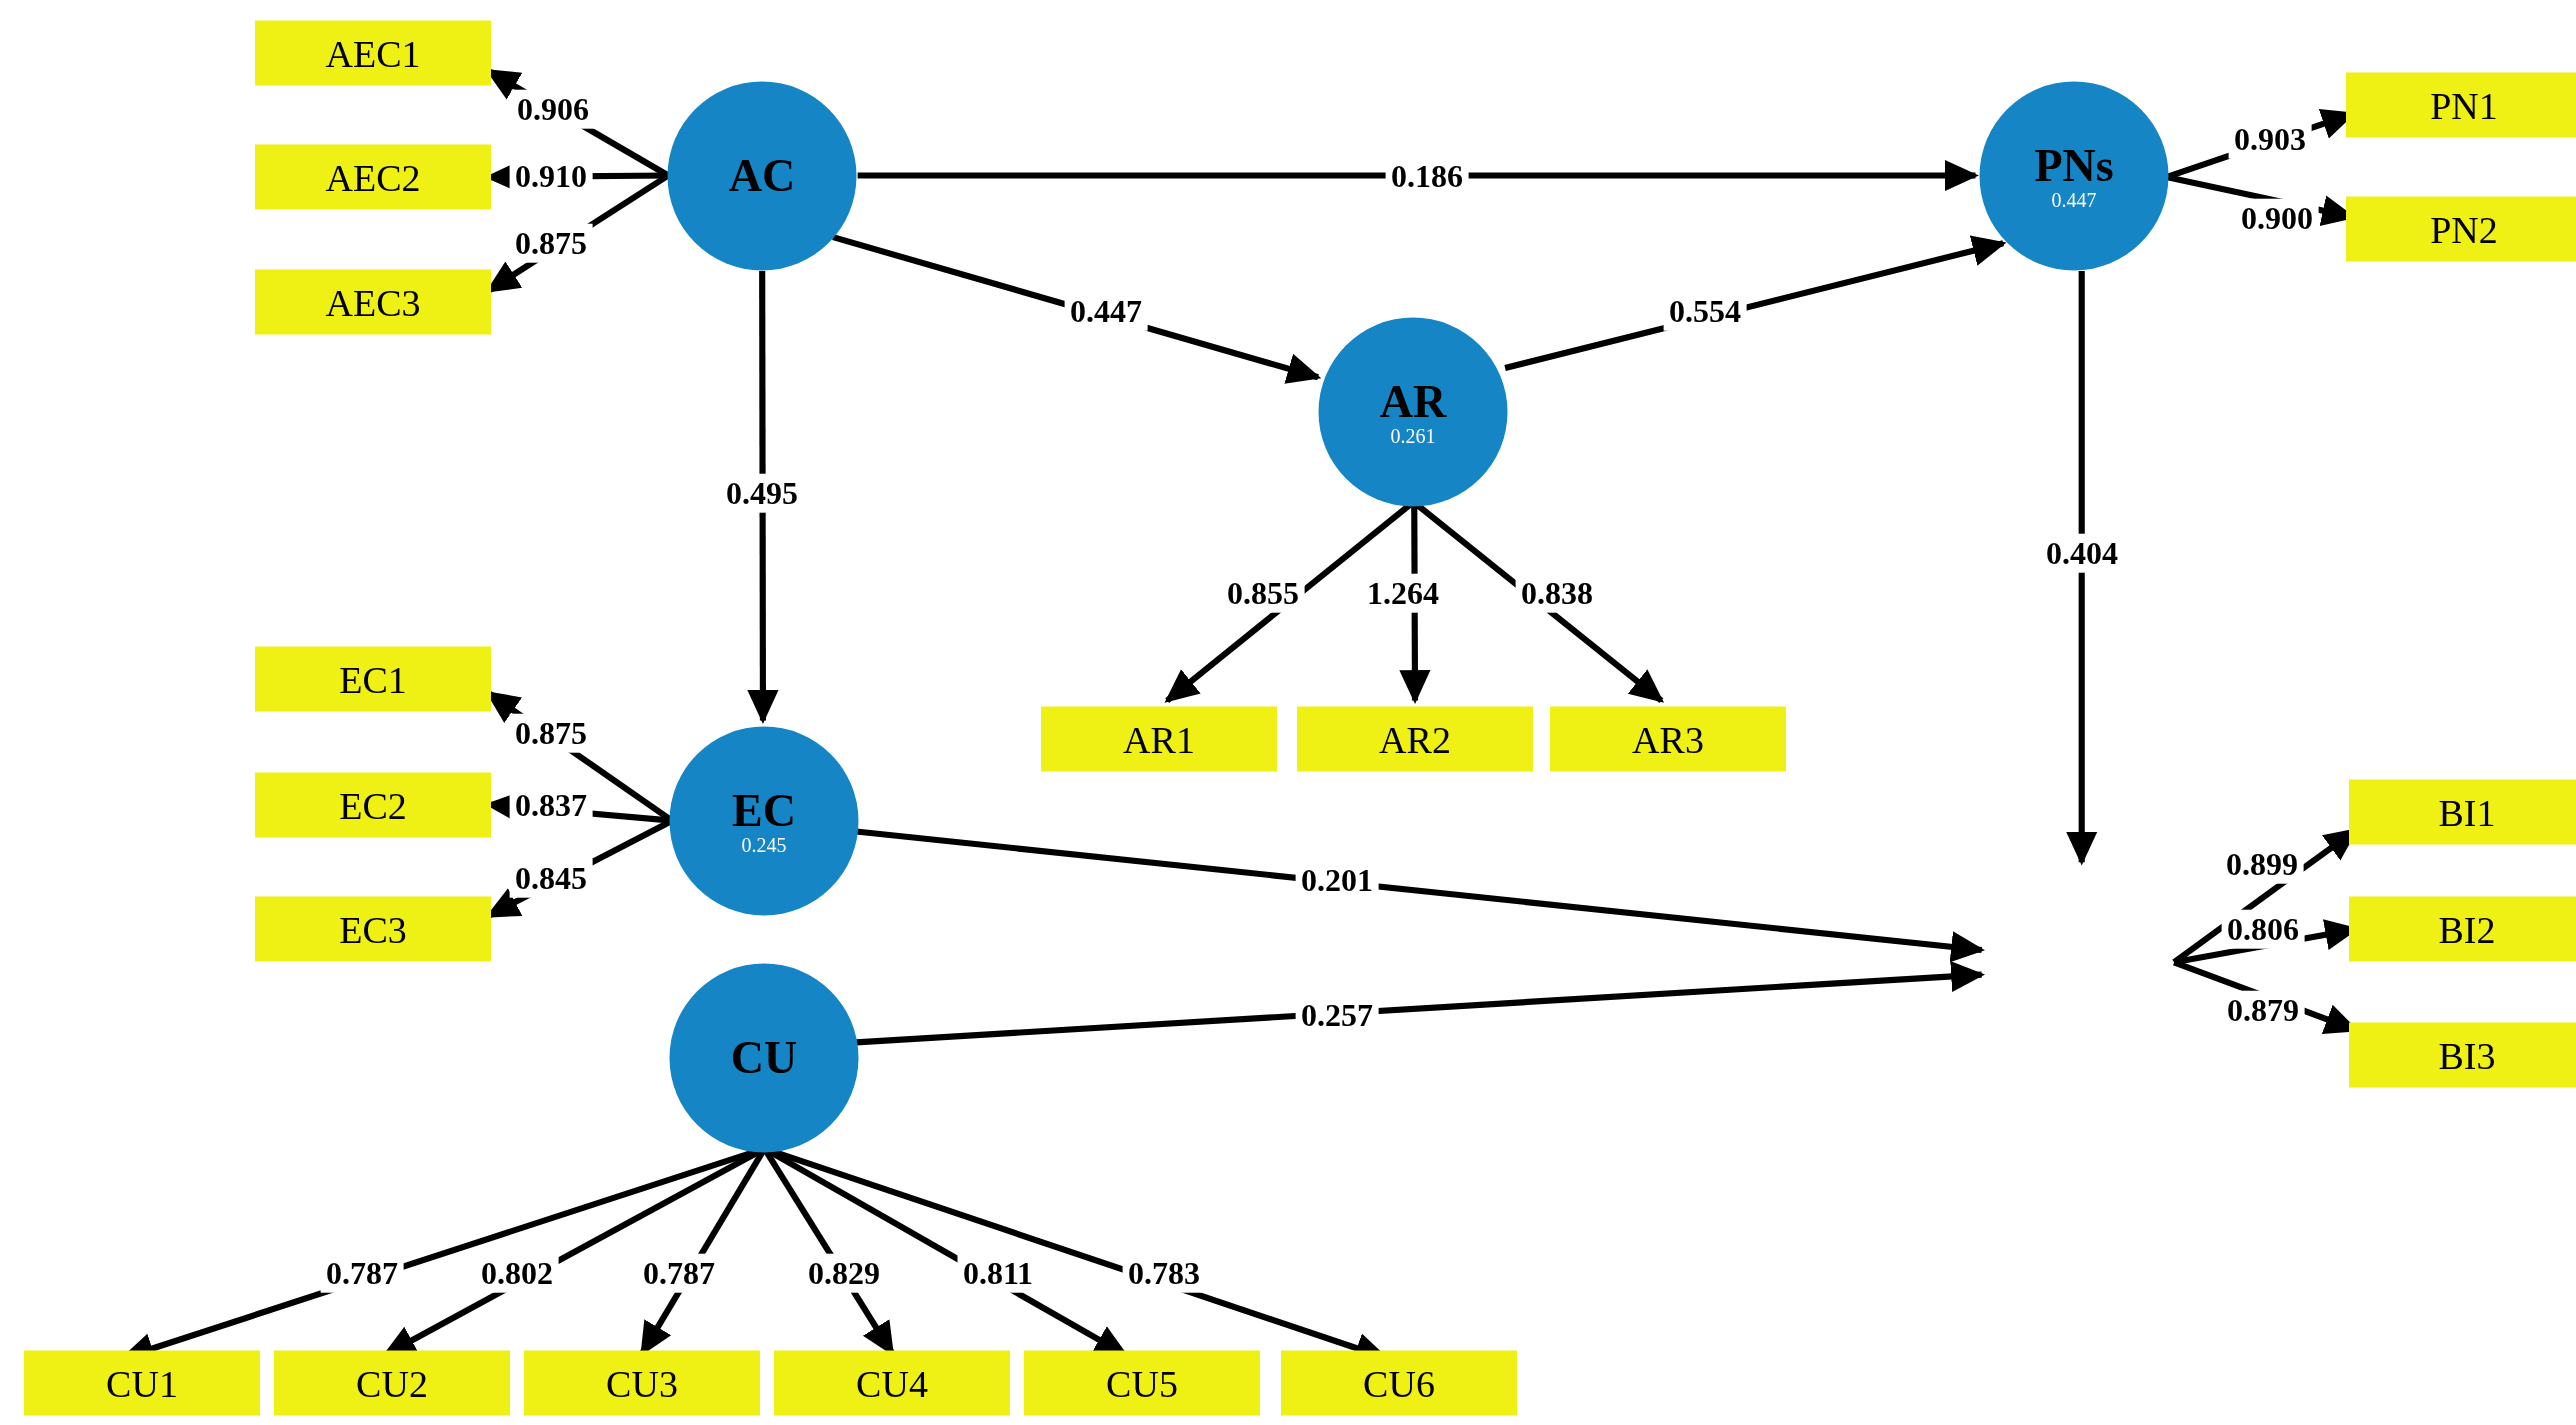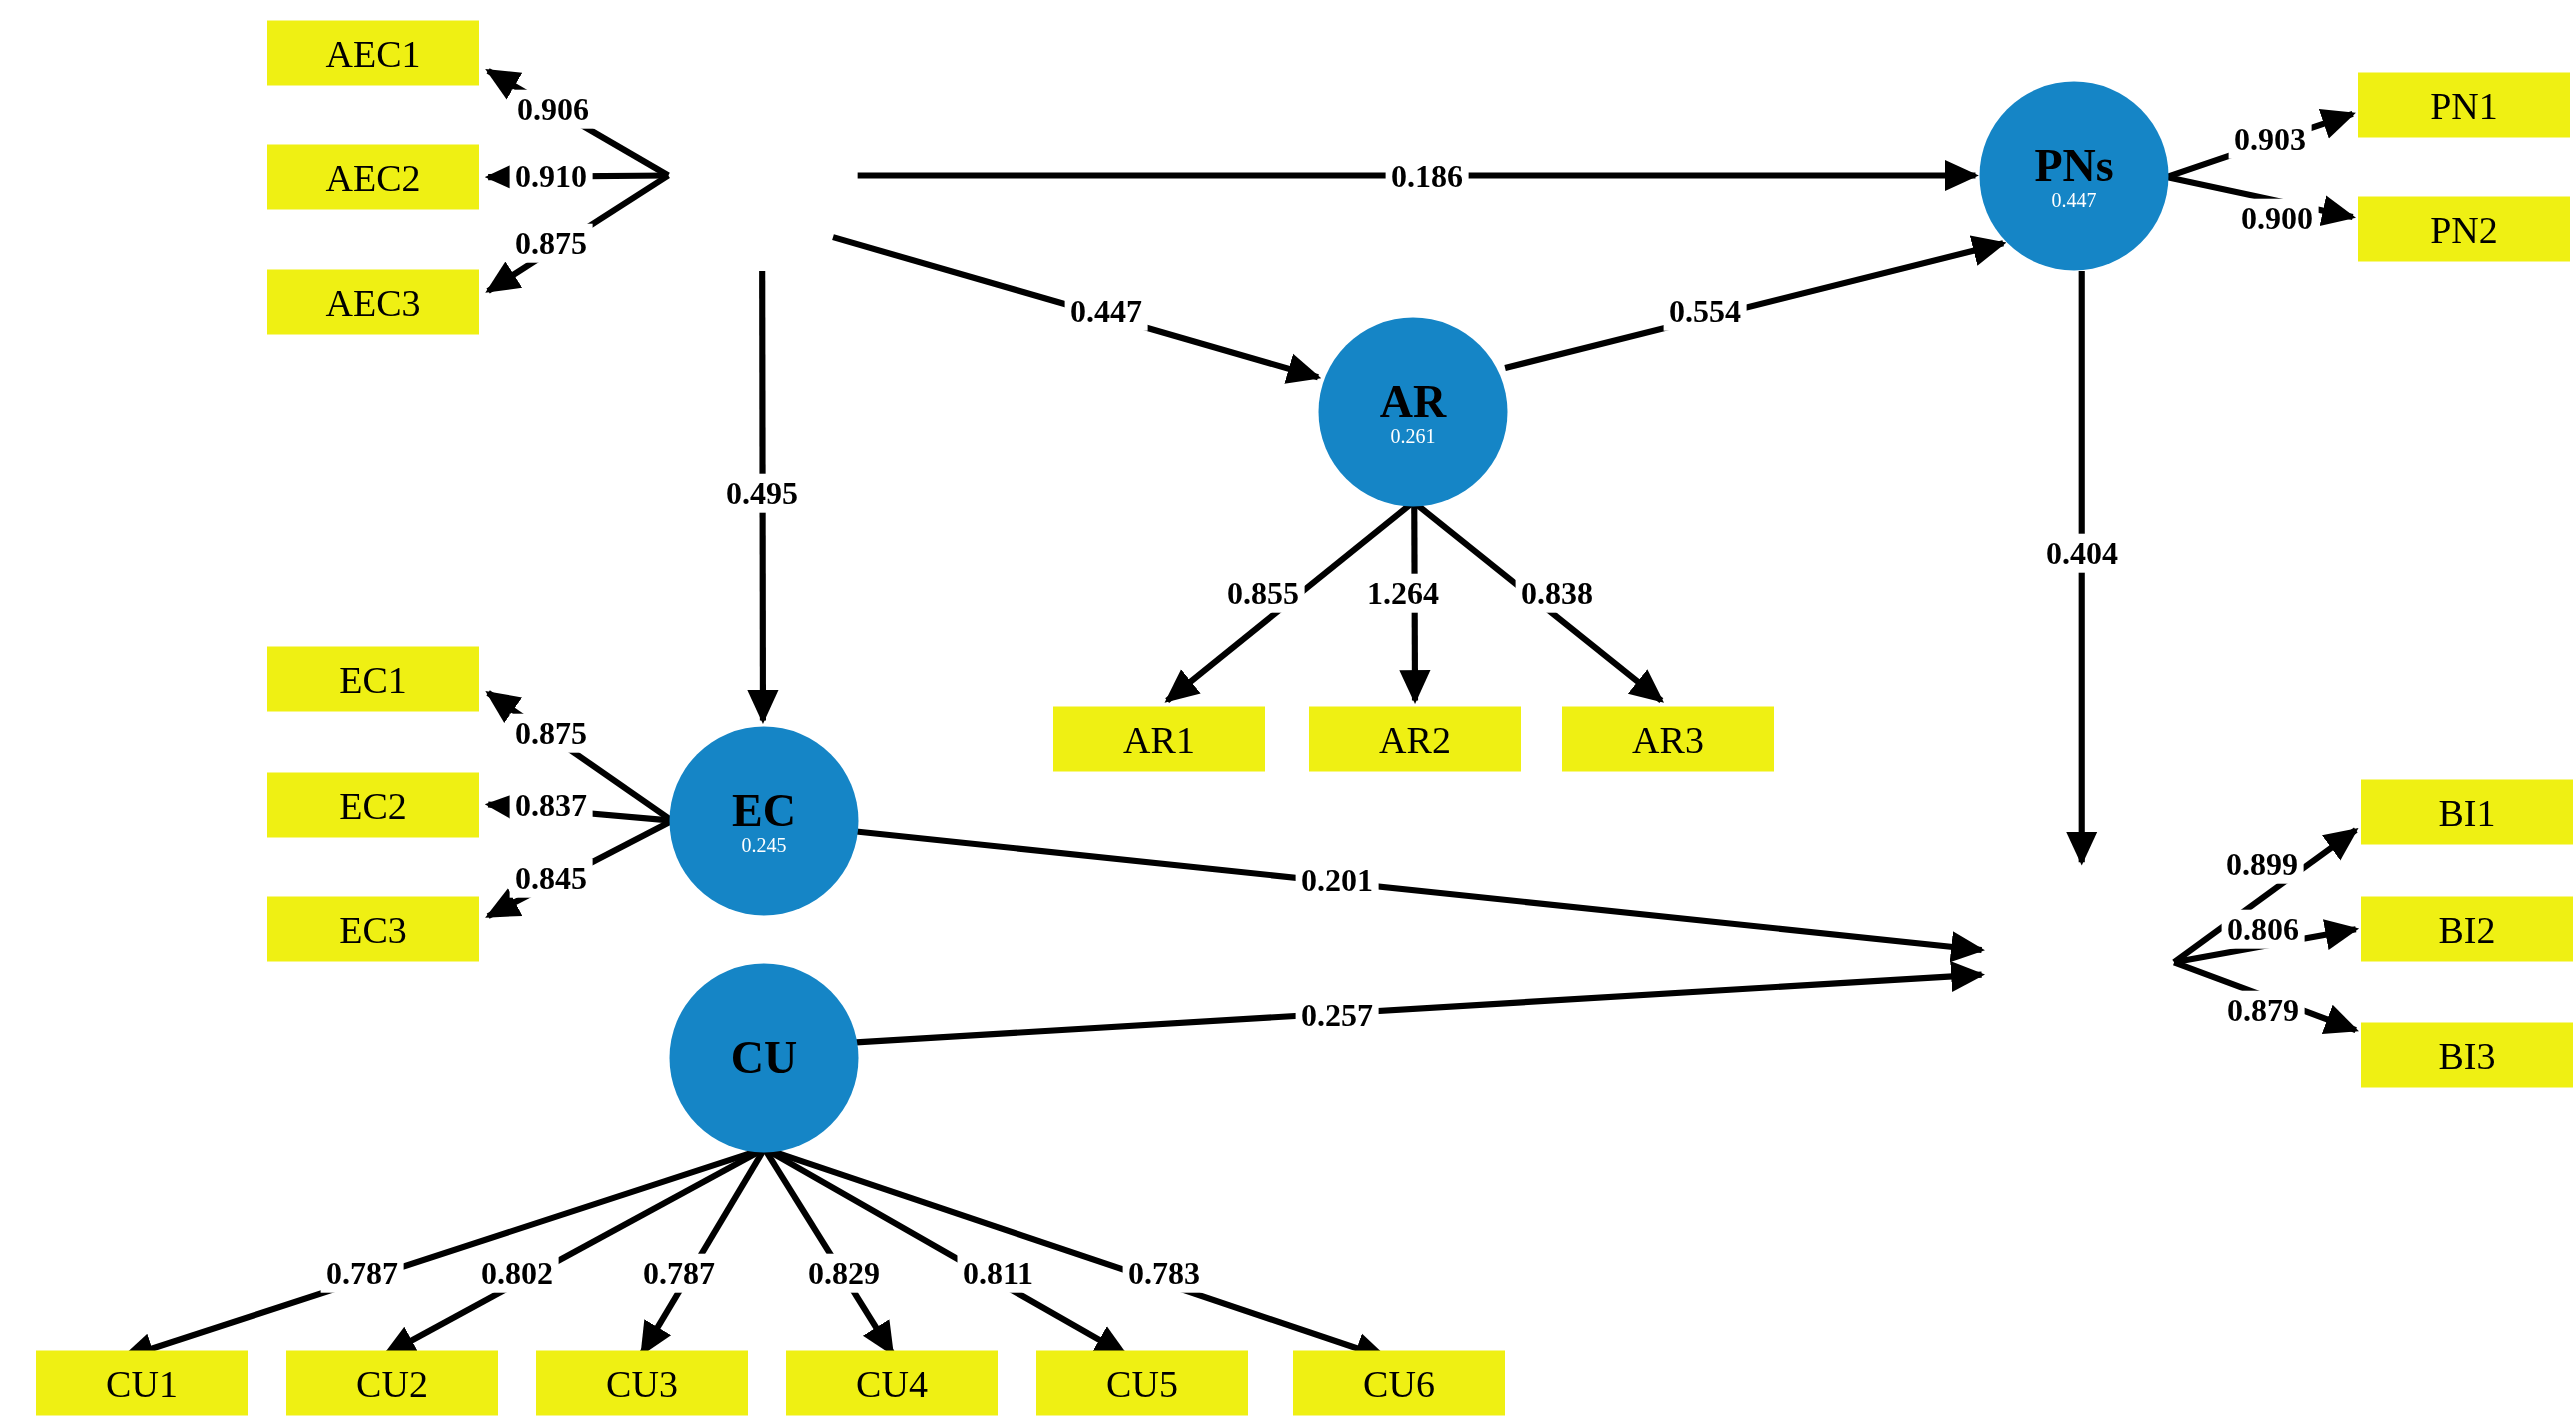--- a/index.html
+++ b/index.html
@@ -8,21 +8,21 @@
   .edges{position:absolute;left:0;top:0;}
   .edges line{stroke:#000;stroke-width:8;}
   .construct{position:absolute;width:189px;height:189px;border-radius:50%;
              background:var(--construct-fill,#1585c6);
              transform:translate(-50%,-50%);
              display:flex;flex-direction:column;align-items:center;justify-content:center;
              line-height:1.05;}
   .cname{font-size:46px;font-weight:bold;color:#000;}
   .cr2{font-size:20px;color:#fff;}
   .cr2:empty{display:none;}
-  .indicator{position:absolute;width:212px;height:65px;
+  .indicator{position:absolute;width:236px;height:65px;
              background:var(--indicator-fill,#eff013);
              transform:translate(-50%,-50%);
              display:flex;align-items:center;justify-content:center;
              font-size:38px;color:#000;}
   .lbl{position:absolute;transform:translate(-50%,-50%);
        font-size:32px;font-weight:bold;color:#000;background:#fff;
        padding:0.8px 5.4px;white-space:nowrap;}
 </style>
 </head>
 <body>
@@ -64,20 +64,24 @@
 
     <line x1="1114" y1="228" x2="2566" y2="228" marker-end="url(#arw)"></line>
     <line x1="1082" y1="308" x2="1712" y2="490" marker-end="url(#arw)"></line>
     <line x1="1955" y1="478" x2="2602" y2="316" marker-end="url(#arw)"></line>
     <line x1="990" y1="352" x2="991" y2="936" marker-end="url(#arw)"></line>
     <line x1="2704" y1="352" x2="2704" y2="1120" marker-end="url(#arw)"></line>
     <line x1="1112" y1="1080" x2="2574" y2="1234" marker-end="url(#arw)"></line>
     <line x1="1112" y1="1354" x2="2574" y2="1266" marker-end="url(#arw)"></line>
   </svg>
 
+  <div class="construct" style="left:762px;top:176px">
+    <span class="cname">AC</span>
+
+  </div>
   <div class="construct" style="left:2074px;top:176px">
     <span class="cname">PNs</span>
     <span class="cr2">0.447</span>
   </div>
   <div class="construct" style="left:1413px;top:412px">
     <span class="cname">AR</span>
     <span class="cr2">0.261</span>
   </div>
   <div class="construct" style="left:764px;top:821px">
     <span class="cname">EC</span>

